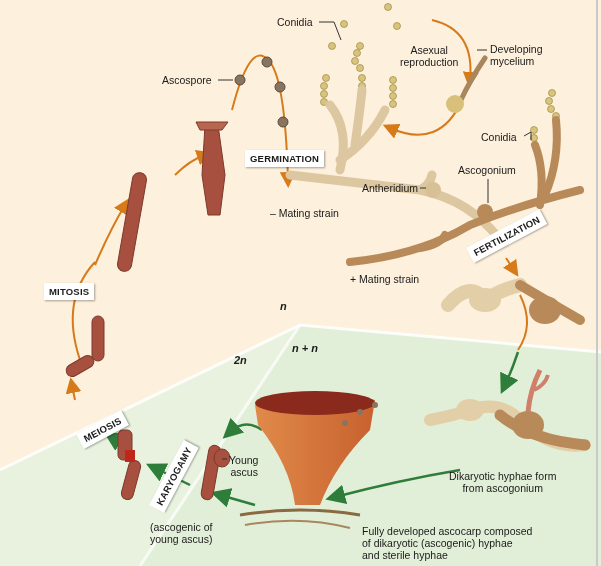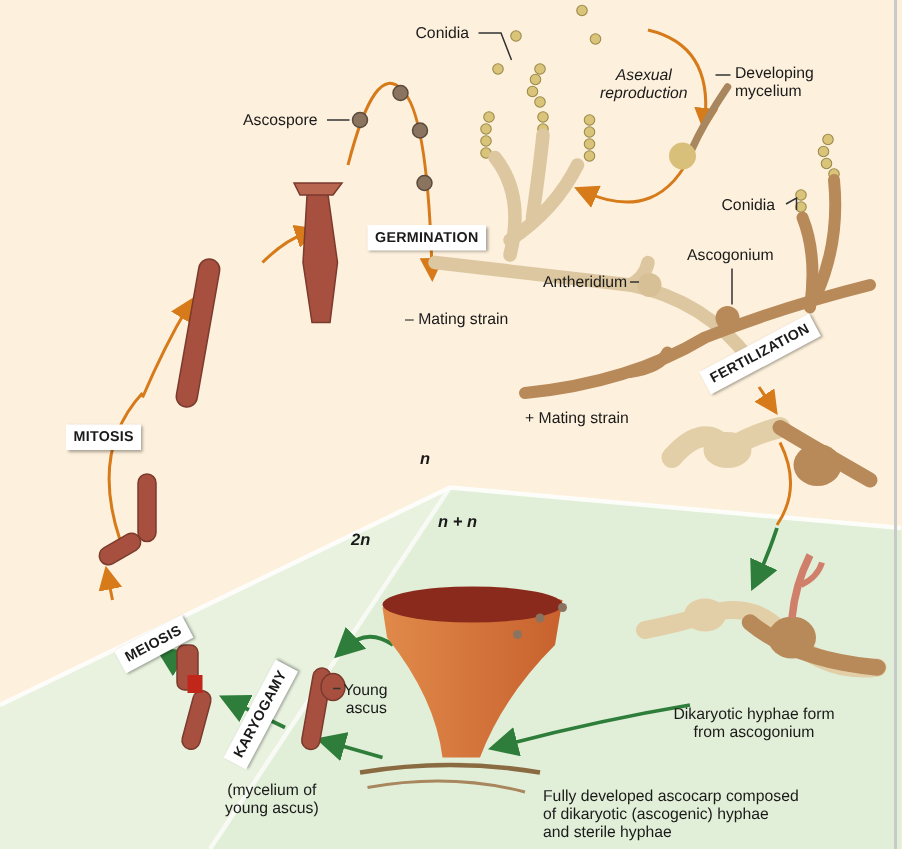--- a/index.html
+++ b/index.html
@@ -158,21 +158,21 @@
     <line x1="477" y1="50" x2="487" y2="50"></line>
     <polyline points="524,136 531,132 531,140"></polyline>
     <line x1="488" y1="179" x2="488" y2="203"></line>
     <line x1="420" y1="188" x2="426" y2="188"></line>
     <line x1="222" y1="459" x2="227" y2="459"></line>
   </g>
 </svg>
 
 <div class="lbl" style="left:277px;top:16px;">Conidia</div>
 <div class="lbl" style="left:162px;top:74px;">Ascospore</div>
-<div class="lbl c" style="left:400px;top:44px;font-style:italic;">
+<div class="lbl c" style="left:400px;top:44px;">
   <div>Asexual</div>
   <div>reproduction</div>
 </div>
 <div class="lbl" style="left:490px;top:43px;">
   <div>Developing</div>
   <div>mycelium</div>
 </div>
 <div class="lbl" style="left:481px;top:131px;">Conidia</div>
 <div class="lbl" style="left:458px;top:164px;">Ascogonium</div>
 <div class="lbl" style="left:362px;top:182px;">Antheridium</div>
@@ -185,21 +185,21 @@
 <div class="lbl" style="left:362px;top:525px;">
   <div>Fully developed ascocarp composed</div>
   <div>of dikaryotic (ascogenic) hyphae</div>
   <div>and sterile hyphae</div>
 </div>
 <div class="lbl" style="left:229px;top:454px;text-align:center;">
   <div>Young</div>
   <div style="padding-left:1px;">ascus</div>
 </div>
 <div class="lbl c" style="left:150px;top:521px;">
-  <div>(mycelium of</div>
+  <div>(ascogenic of</div>
   <div>young ascus)</div>
 </div>
 
 <div class="tag" style="left:245px;top:150px;text-align:right;">GERMINATION</div>
 <div class="tag" style="left:466px;top:248px;transform:rotate(-28deg);transform-origin:left top;">FERTILIZATION</div>
 <div class="tag" style="left:44px;top:283px;text-align:center;">MITOSIS</div>
 <div class="tag" style="left:76px;top:434px;transform:rotate(-28deg);transform-origin:left top;">MEIOSIS</div>
 <div class="tag" style="left:149px;top:505px;transform:rotate(-62deg);transform-origin:left top;">KARYOGAMY</div>
 
 <div class="ploidy" style="left:280px;top:300px;">n</div>

